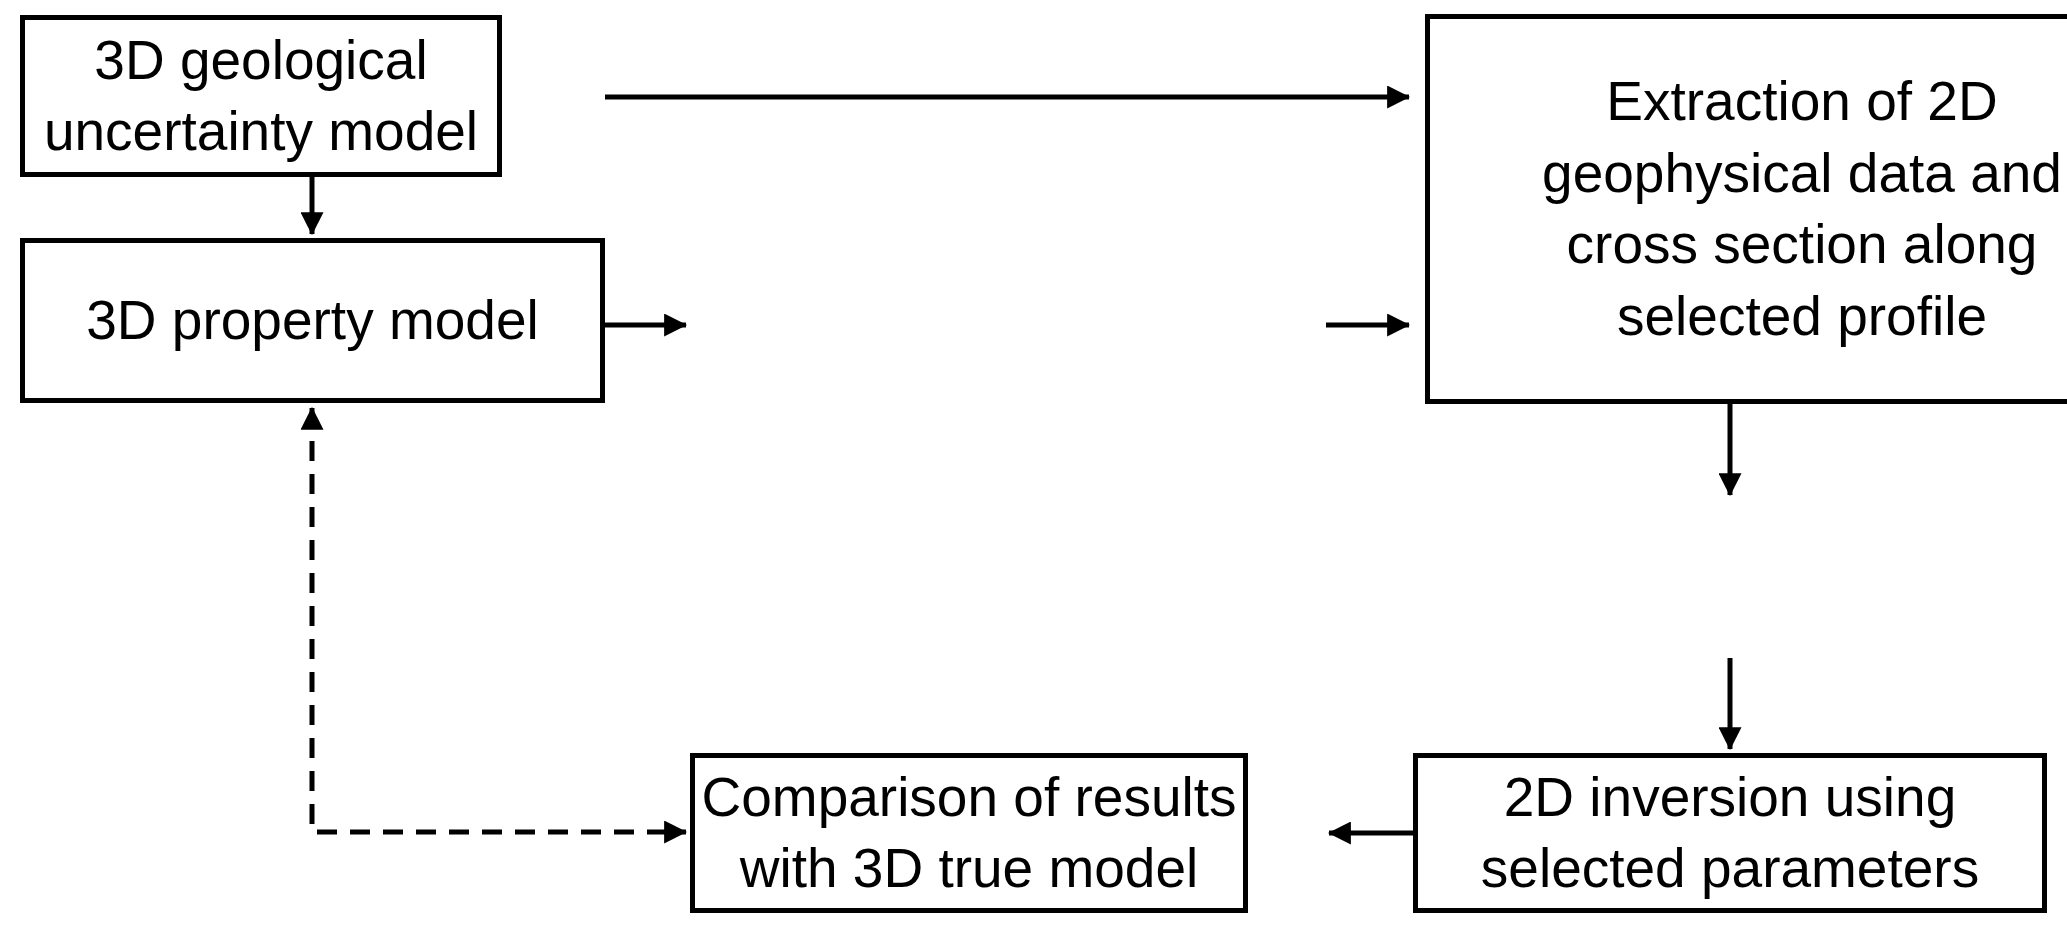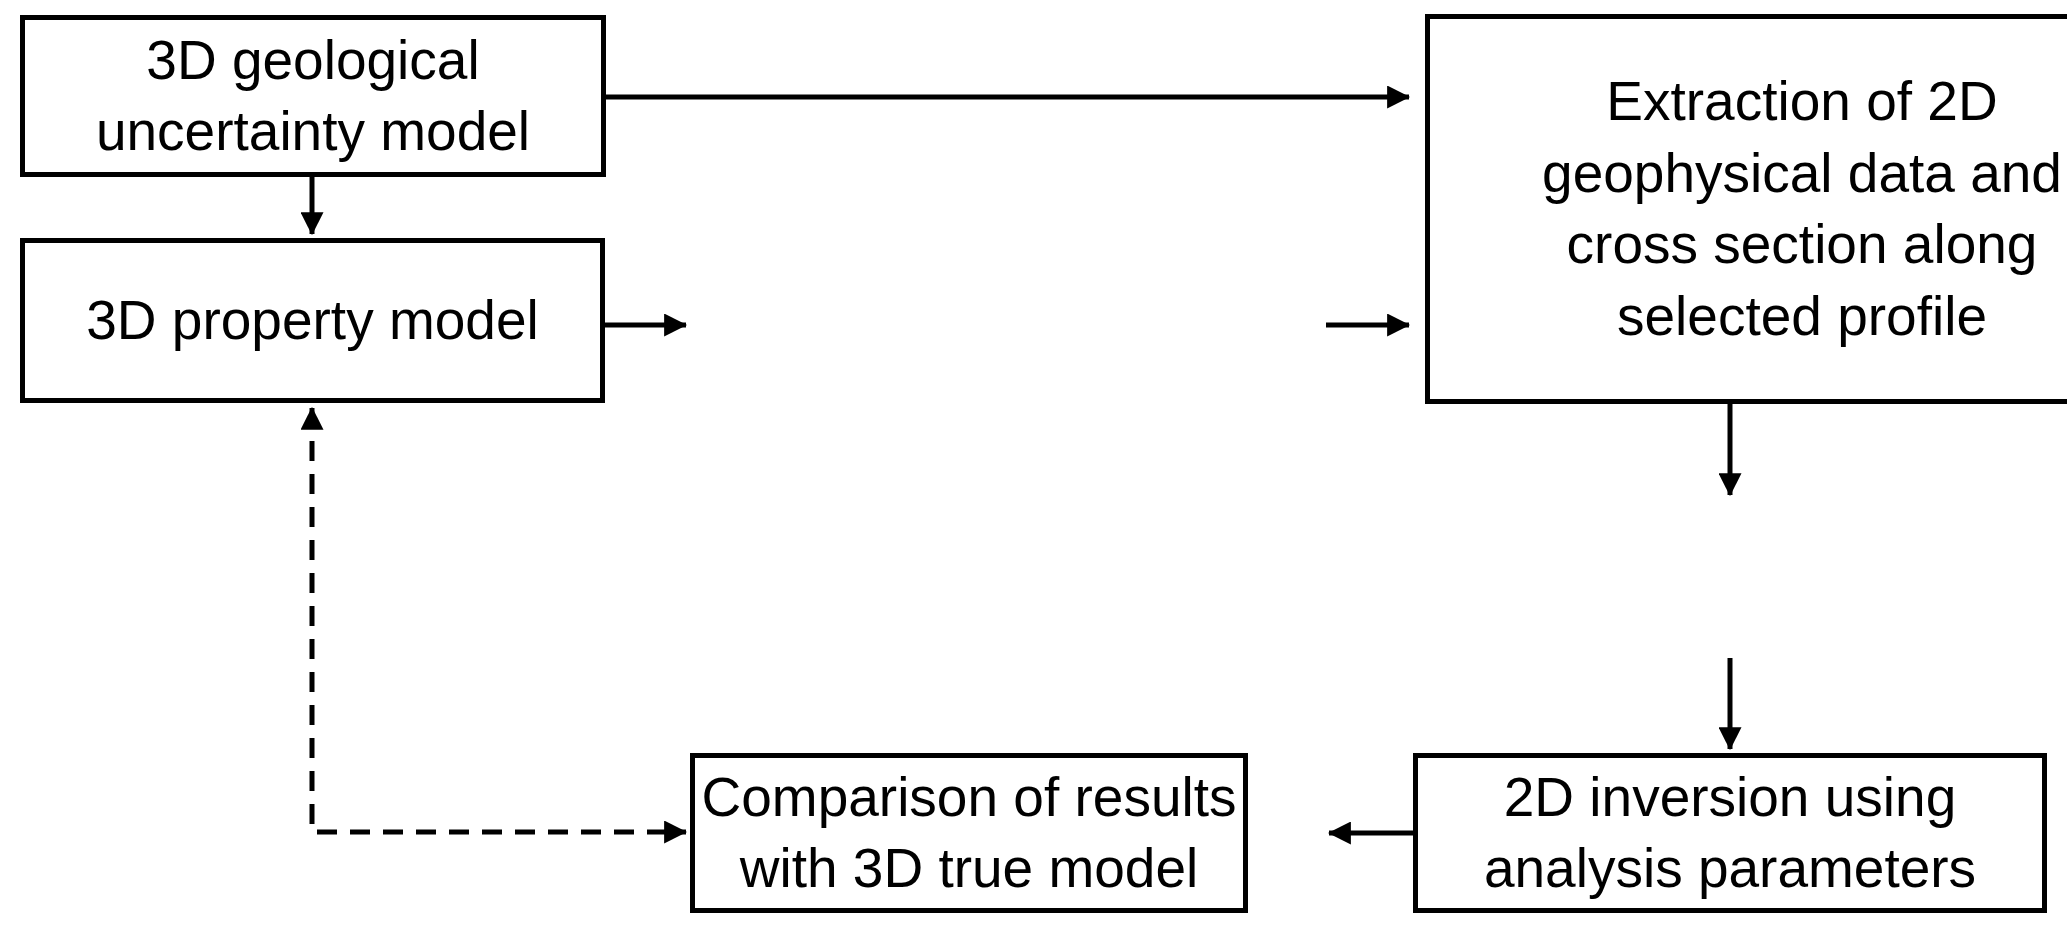--- a/index.html
+++ b/index.html
@@ -33,21 +33,21 @@
     text-align: center;
   }
   .node .label {
     white-space: pre-line;
     font-size: 55px;
     line-height: 1.3;
     color: #000000;
     padding: 0 4px;
   }
   
-  #node-geological  { left: 20px;   top: 15px;  width: 586px; height: 162px; }
+  #node-geological  { left: 20px;   top: 15px;  width: 482px; height: 162px; }
   #node-property    { left: 20px;   top: 238px; width: 585px; height: 165px; align-items: center; }
   #node-forward     { left: 690px;  top: 244px; width: 636px; height: 159px; }
   #node-extraction  { left: 1413px; top: 14px;  width: 754px; height: 390px; margin-left: 12px; }
   #node-tuning      { left: 1411px; top: 499px; width: 636px; height: 159px; }
   #node-inversion   { left: 1413px; top: 753px; width: 634px; height: 160px; }
   #node-comparison  { left: 690px;  top: 753px; width: 558px; height: 160px; }
 </style>
 </head>
 <body>
 
@@ -90,21 +90,21 @@
   <div class="node" id="node-extraction">
     <span class="label">Extraction of 2D
 geophysical data and
 cross section along
 selected profile</span>
   </div>
 
 
   <div class="node" id="node-inversion">
     <span class="label">2D inversion using
-analysis parameters</span>
+selected parameters</span>
   </div>
 
   <div class="node" id="node-comparison">
     <span class="label">Comparison of results
 with 3D true model</span>
   </div>
 
 </div>
 
 </body></html>

